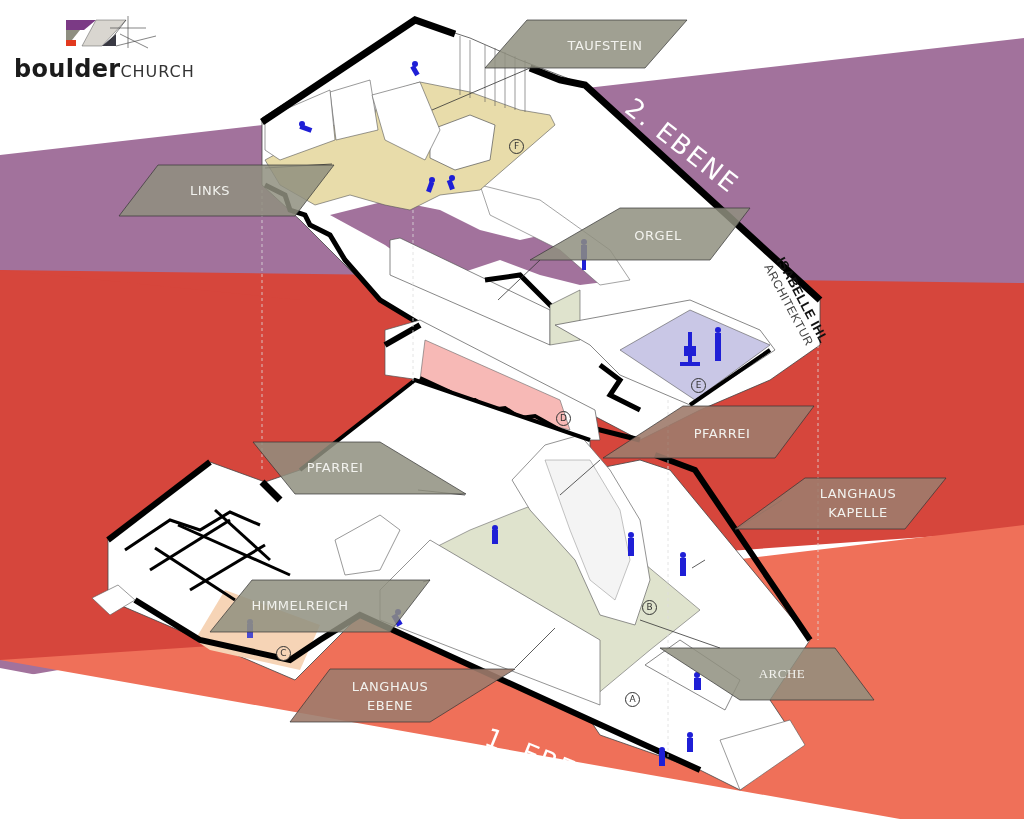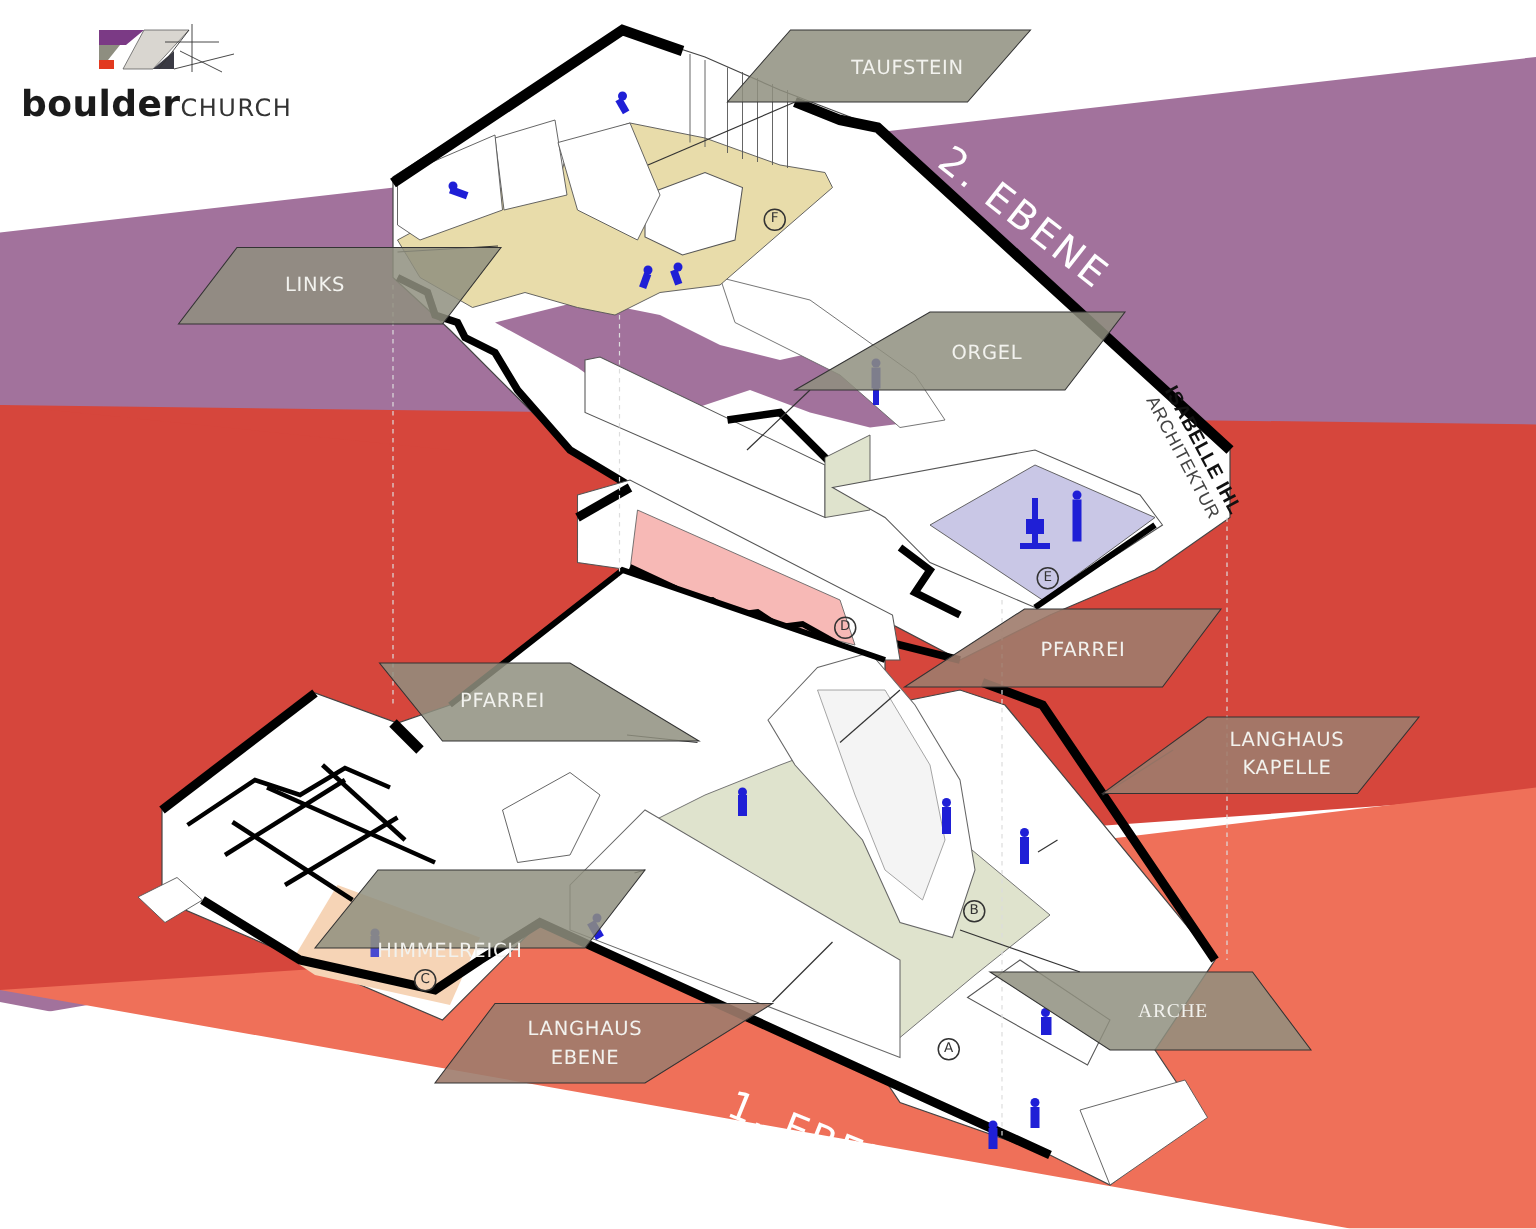--- a/index.html
+++ b/index.html
@@ -227,21 +227,21 @@
   <div class="tag" style="left:672px; top:424px; width:100px;text-align:center;">
     <span>PFARREI</span>
   </div>
   <div class="tag" style="left:285px; top:458px; width:100px;">
     <span>PFARREI</span>
   </div>
   <div class="tag" style="left:808px; top:484px; width:100px;">
     <div>LANGHAUS</div>
     <div>KAPELLE</div>
   </div>
-  <div class="tag" style="left:240px; top:625px; width:120px;">
+  <div class="tag" style="left:240px; top:596px; width:120px;">
     <span>HIMMELREICH</span>
   </div>
   <div class="tag" style="left:340px; top:677px; width:100px;">
     <div>LANGHAUS</div>
     <div>EBENE</div>
   </div>
   <div class="tag" style="left:732px; top:664px; width:100px;font-family:Liberation Serif, serif;">
     <span>ARCHE</span>
   </div>
 

